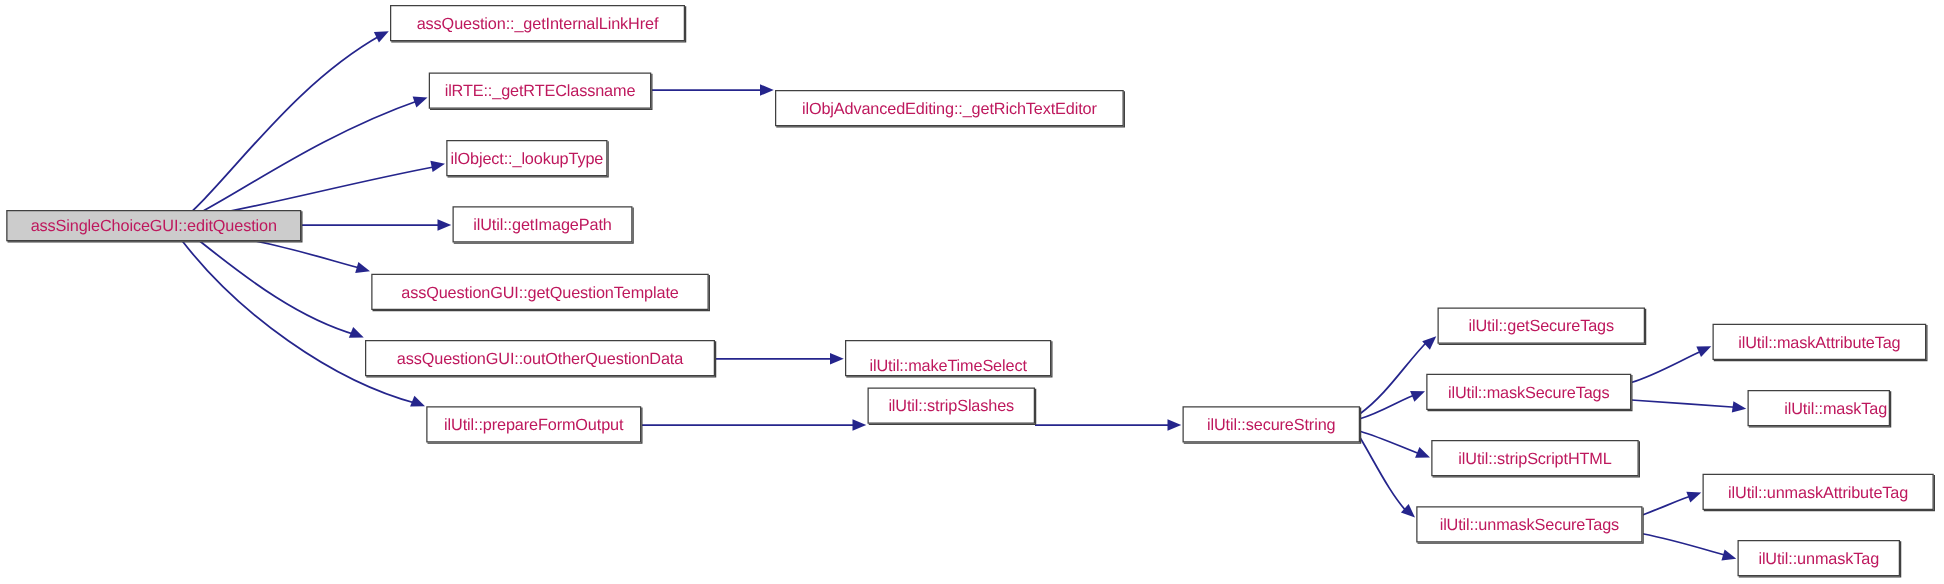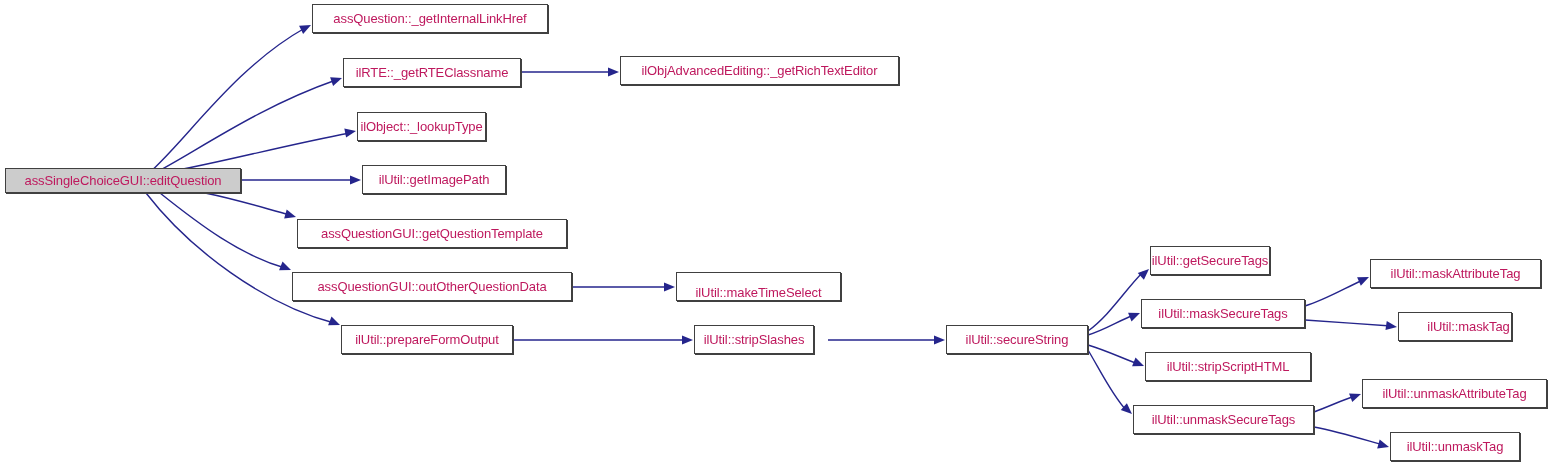--- a/index.html
+++ b/index.html
@@ -96,48 +96,48 @@
     </svg>
 <div class="node root" style="left: 5px; top: 168px; width: 236px; height: 25px;">
       <span class="node-label">assSingleChoiceGUI::editQuestion</span>
     </div>
     <div class="node" style="left: 312px; top: 4px; width: 236px; height: 29px;">
       <span class="node-label">assQuestion::_getInternalLinkHref</span>
     </div>
     <div class="node" style="left: 343px; top: 58px; width: 178px; height: 29px;">
       <span class="node-label">ilRTE::_getRTEClassname</span>
     </div>
-    <div class="node" style="left: 620px; top: 56px; width: 279px; height: 29px; align-items: center;">
+    <div class="node" style="left: 620px; top: 72px; width: 279px; height: 29px; align-items: center;">
       <span class="node-label">ilObjAdvancedEditing::_getRichTextEditor</span>
     </div>
     <div class="node" style="left: 357px; top: 112px; width: 129px; height: 29px;">
       <span class="node-label">ilObject::_lookupType</span>
     </div>
     <div class="node" style="left: 362px; top: 165px; width: 144px; height: 29px;">
       <span class="node-label">ilUtil::getImagePath</span>
     </div>
     <div class="node" style="left: 297px; top: 219px; width: 270px; height: 29px;">
       <span class="node-label">assQuestionGUI::getQuestionTemplate</span>
     </div>
     <div class="node" style="left: 292px; top: 272px; width: 280px; height: 29px;">
       <span class="node-label">assQuestionGUI::outOtherQuestionData</span>
     </div>
     <div class="node" style="left: 676px; top: 272px; width: 165px; height: 29px; align-items: flex-end;">
       <span class="node-label">ilUtil::makeTimeSelect</span>
     </div>
     <div class="node" style="left: 341px; top: 325px; width: 172px; height: 29px;">
       <span class="node-label">ilUtil::prepareFormOutput</span>
     </div>
-    <div class="node" style="left: 694px; top: 325px; width: 120px; height: 29px; text-align: center;">
+    <div class="node" style="left: 694px; top: 310px; width: 134px; height: 29px; text-align: center;">
       <span class="node-label">ilUtil::stripSlashes</span>
     </div>
     <div class="node" style="left: 946px; top: 325px; width: 142px; height: 29px;">
       <span class="node-label">ilUtil::secureString</span>
     </div>
-    <div class="node" style="left: 1150px; top: 246px; width: 120px; height: 29px; justify-content: center;">
+    <div class="node" style="left: 1150px; top: 246px; width: 166px; height: 29px; justify-content: center;">
       <span class="node-label">ilUtil::getSecureTags</span>
     </div>
     <div class="node" style="left: 1141px; top: 299px; width: 164px; height: 29px;">
       <span class="node-label">ilUtil::maskSecureTags</span>
     </div>
     <div class="node" style="left: 1145px; top: 352px; width: 166px; height: 29px;">
       <span class="node-label">ilUtil::stripScriptHTML</span>
     </div>
     <div class="node" style="left: 1133px; top: 405px; width: 181px; height: 29px;">
       <span class="node-label">ilUtil::unmaskSecureTags</span>

